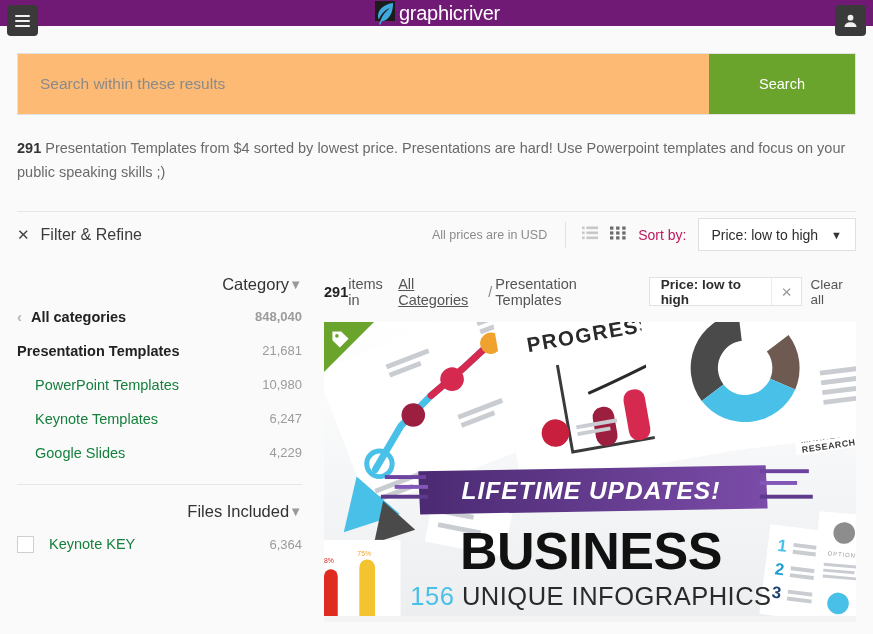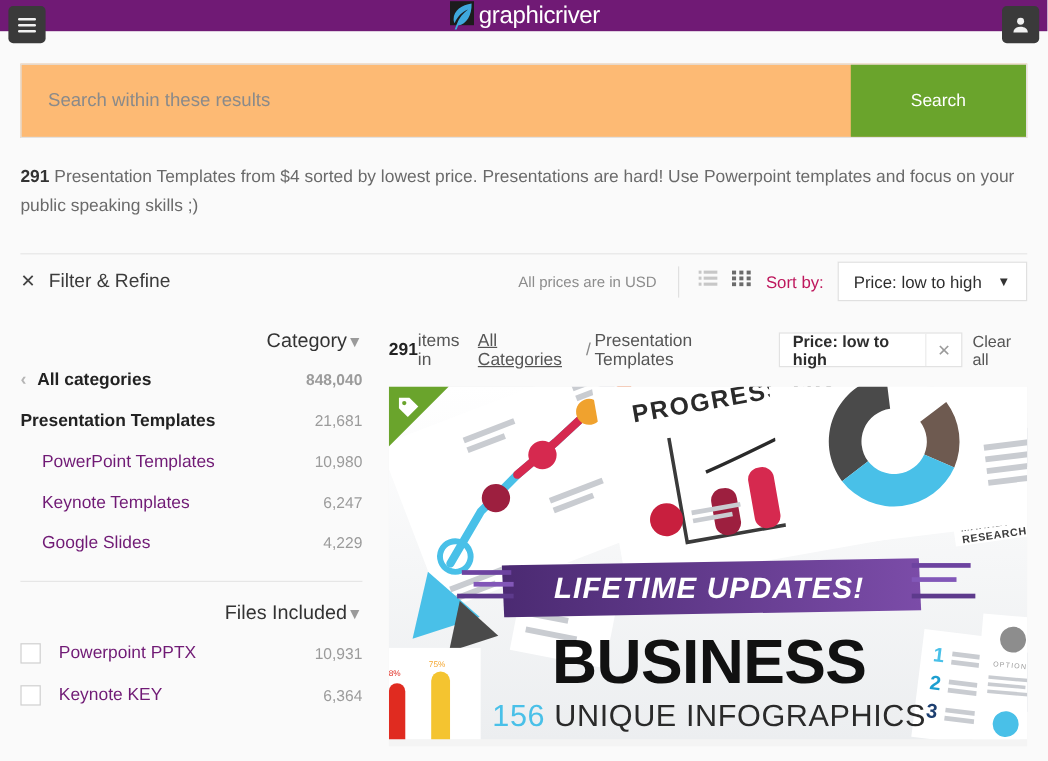--- a/index.html
+++ b/index.html
@@ -135,21 +135,21 @@
     cursor: pointer;
   }
   .facet-title { font-size: 16.5px; color: #333; }
   .chev { color: #9a9a9a; font-size: 13px; }
   .facet-row {
     display: flex; align-items: center;
     padding: 9px 0;
     font-size: 14.5px;
     cursor: pointer;
   }
-  .facet-row .label { color: #701a75; }
+  .facet-row .label { color: #15803d; }
   .facet-row .count { margin-left: auto; color: #9b9b9b; font-size: 13px; }
   .facet-row.all { font-weight: 700; color: #222; }
   .facet-row.all .label { color: #222; font-weight: 700; }
   .facet-row.current .label { color: #222; font-weight: 700; }
   .facet-row.indent .label { padding-left: 18px; }
   .back-chev { color: #b5b5b5; font-size: 15px; margin-right: 9px; line-height: 1; }
   .facet-sep { height: 1px; background: #e6e6e6; margin: 14px 0 0 0; }
   .cbox {
     width: 17px; height: 17px;
     border: 1px solid #cfcfcf;
@@ -333,25 +333,20 @@
     </div>
 
     <div class="facet-sep"></div>
 
     <div>
       <div class="facet-head">
         <span class="facet-title">Files Included</span>
         <span class="chev">▼</span>
       </div>
 
-      <div class="facet-row">
-        <span class="cbox"></span>
-        <span class="label">Powerpoint PPTX</span>
-        <span class="count">10,931</span>
-      </div>
 
       <div class="facet-row">
         <span class="cbox"></span>
         <span class="label">Keynote KEY</span>
         <span class="count">6,364</span>
       </div>
     </div>
   </aside>
 
   <section class="results">

